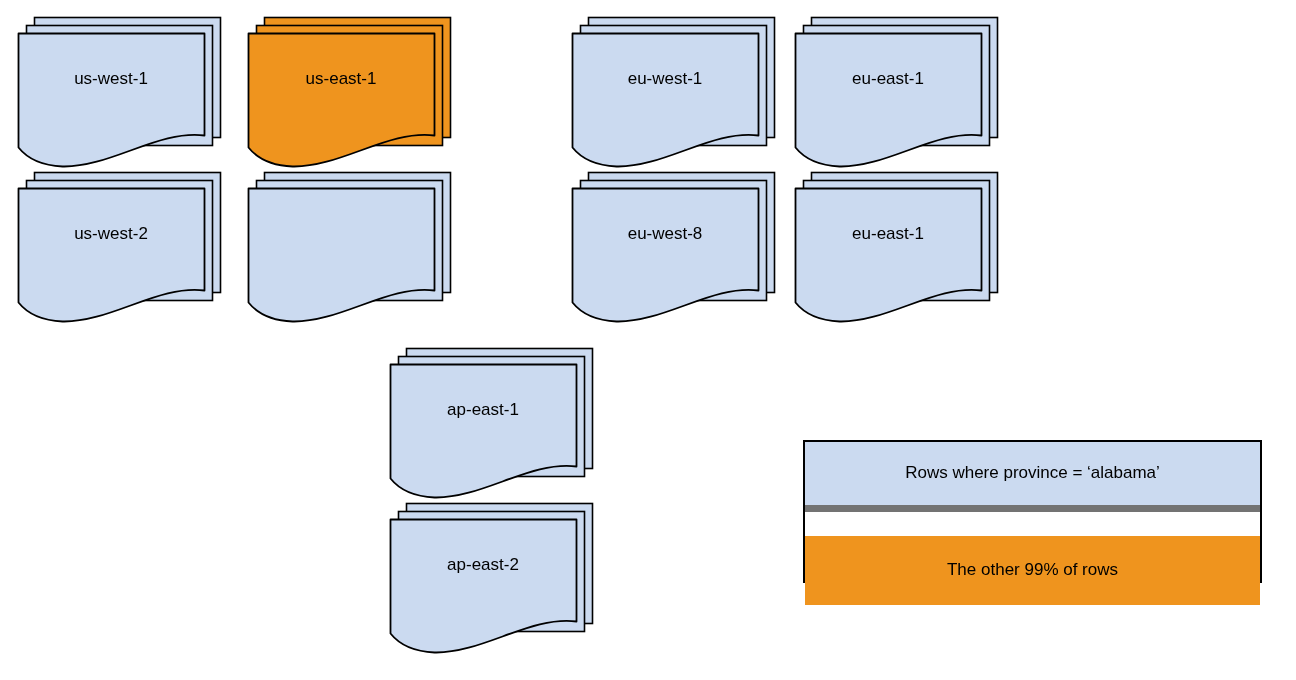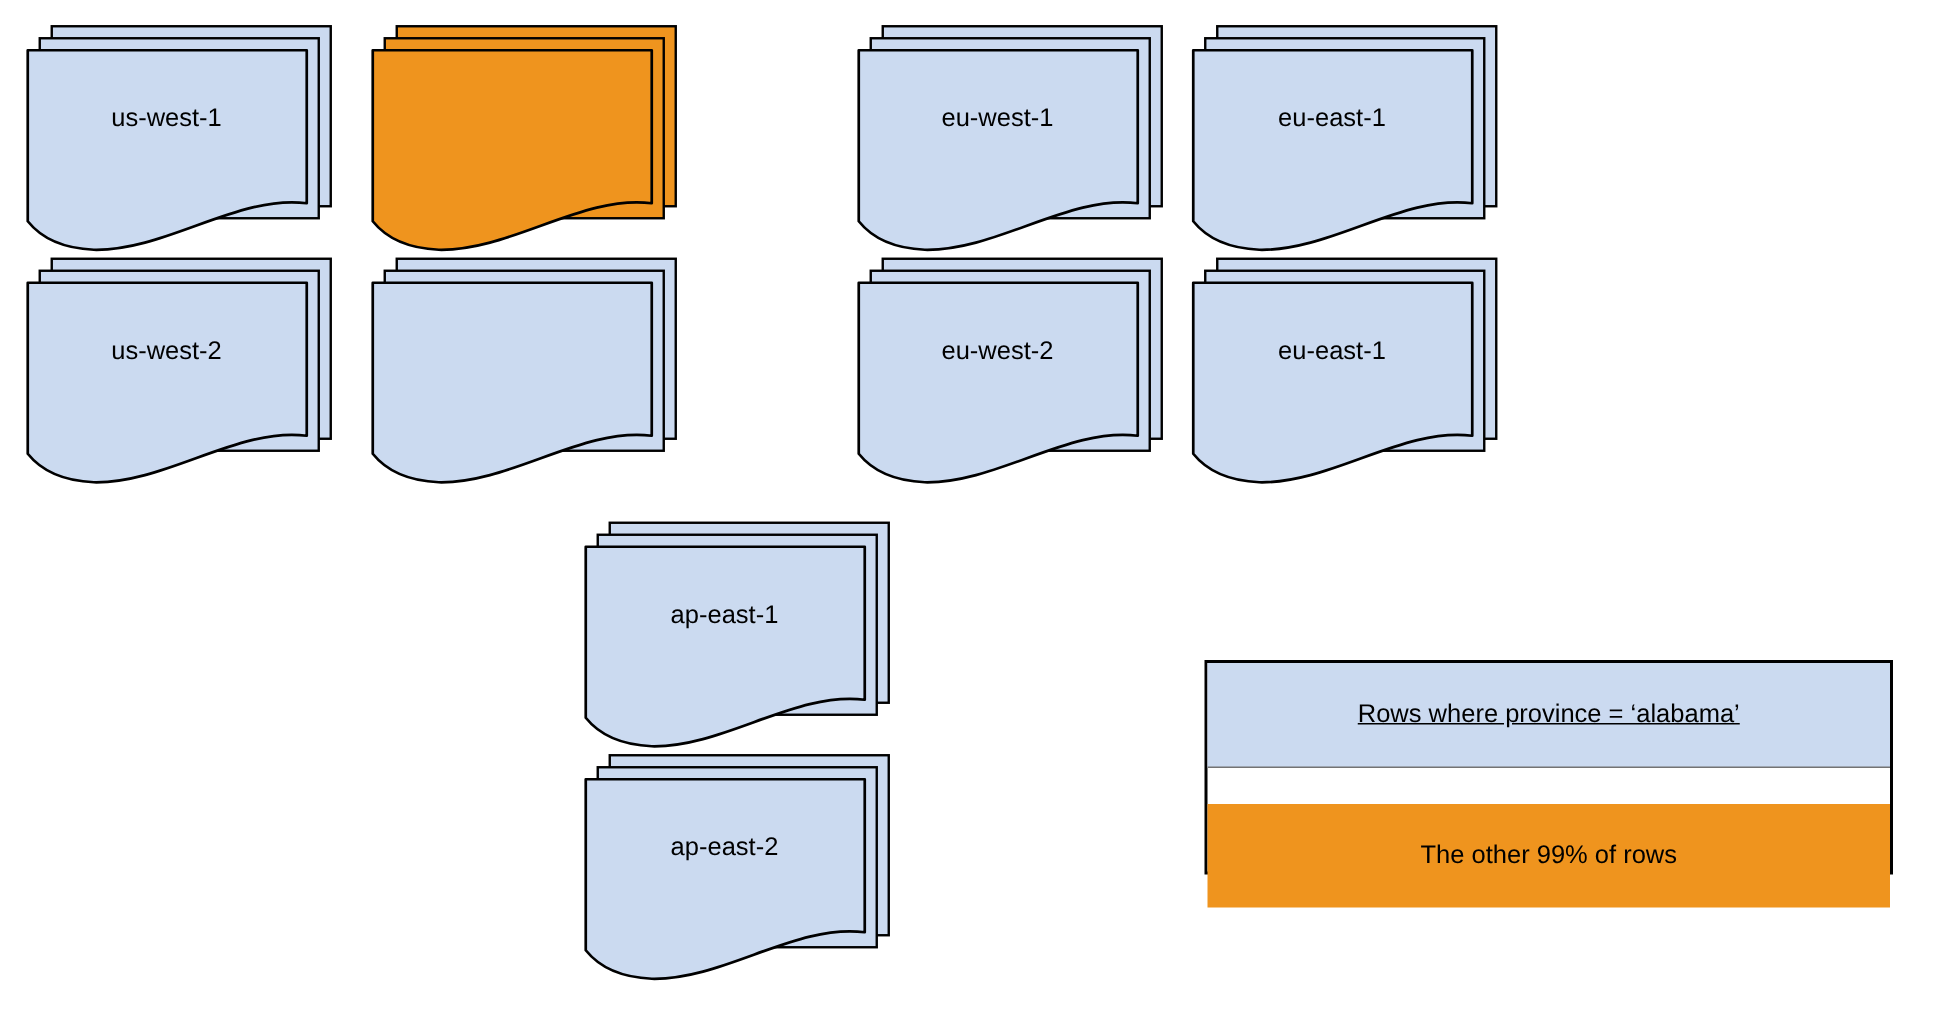--- a/index.html
+++ b/index.html
@@ -54,22 +54,21 @@
   .legend-row {
     height: 50%;
     box-sizing: border-box;
     display: flex;
     align-items: center;
     justify-content: center;
     font-size: 17px;
     color: #000000;
   }
   .legend-row.top {
-    border-bottom: 1px solid #737373;
-    text-decoration: underline;
+    border-bottom: 7px solid #737373;
   }
 </style>
 </head>
 <body>
 
 <div id="canvas">
 
   <div id="stack-host">
       <div class="stack" style="left: 18px; top: 17px;">
         <svg width="210" height="150">
@@ -78,20 +77,21 @@
           <path d="M 0 0 L 186 0 L 186 102 C 140 96, 92 134, 44 133 C 22 132, 8 124, 0 114 Z" transform="translate(0.5,16.5)" fill="#cbdaf0" stroke="#000000" stroke-width="1.8" stroke-linejoin="round"></path>
         </svg>
         <div class="stack-label">us-west-1</div>
       </div>
       <div class="stack" style="left: 248px; top: 17px;">
         <svg width="210" height="150">
           <rect x="16.5" y="0.5" width="186" height="120" fill="#ef941e" stroke="#000000" stroke-width="1.6"></rect>
           <rect x="8.5" y="8.5" width="186" height="120" fill="#ef941e" stroke="#000000" stroke-width="1.6"></rect>
           <path d="M 0 0 L 186 0 L 186 102 C 140 96, 92 134, 44 133 C 22 132, 8 124, 0 114 Z" transform="translate(0.5,16.5)" fill="#ef941e" stroke="#000000" stroke-width="1.8" stroke-linejoin="round"></path>
         </svg>
+        <div class="stack-label">us-east-1</div>
       </div>
       <div class="stack" style="left: 572px; top: 17px;">
         <svg width="210" height="150">
           <rect x="16.5" y="0.5" width="186" height="120" fill="#cbdaf0" stroke="#000000" stroke-width="1.6"></rect>
           <rect x="8.5" y="8.5" width="186" height="120" fill="#cbdaf0" stroke="#000000" stroke-width="1.6"></rect>
           <path d="M 0 0 L 186 0 L 186 102 C 140 96, 92 134, 44 133 C 22 132, 8 124, 0 114 Z" transform="translate(0.5,16.5)" fill="#cbdaf0" stroke="#000000" stroke-width="1.8" stroke-linejoin="round"></path>
         </svg>
         <div class="stack-label">eu-west-1</div>
       </div>
       <div class="stack" style="left: 795px; top: 17px;">
@@ -116,21 +116,21 @@
           <rect x="8.5" y="8.5" width="186" height="120" fill="#cbdaf0" stroke="#000000" stroke-width="1.6"></rect>
           <path d="M 0 0 L 186 0 L 186 102 C 140 96, 92 134, 44 133 C 22 132, 8 124, 0 114 Z" transform="translate(0.5,16.5)" fill="#cbdaf0" stroke="#000000" stroke-width="1.8" stroke-linejoin="round"></path>
         </svg>
       </div>
       <div class="stack" style="left: 572px; top: 172px;">
         <svg width="210" height="150">
           <rect x="16.5" y="0.5" width="186" height="120" fill="#cbdaf0" stroke="#000000" stroke-width="1.6"></rect>
           <rect x="8.5" y="8.5" width="186" height="120" fill="#cbdaf0" stroke="#000000" stroke-width="1.6"></rect>
           <path d="M 0 0 L 186 0 L 186 102 C 140 96, 92 134, 44 133 C 22 132, 8 124, 0 114 Z" transform="translate(0.5,16.5)" fill="#cbdaf0" stroke="#000000" stroke-width="1.8" stroke-linejoin="round"></path>
         </svg>
-        <div class="stack-label">eu-west-2</div>
+        <div class="stack-label">eu-west-8</div>
       </div>
       <div class="stack" style="left: 795px; top: 172px;">
         <svg width="210" height="150">
           <rect x="16.5" y="0.5" width="186" height="120" fill="#cbdaf0" stroke="#000000" stroke-width="1.6"></rect>
           <rect x="8.5" y="8.5" width="186" height="120" fill="#cbdaf0" stroke="#000000" stroke-width="1.6"></rect>
           <path d="M 0 0 L 186 0 L 186 102 C 140 96, 92 134, 44 133 C 22 132, 8 124, 0 114 Z" transform="translate(0.5,16.5)" fill="#cbdaf0" stroke="#000000" stroke-width="1.8" stroke-linejoin="round"></path>
         </svg>
         <div class="stack-label">eu-east-1</div>
       </div>
       <div class="stack" style="left: 390px; top: 348px;">

